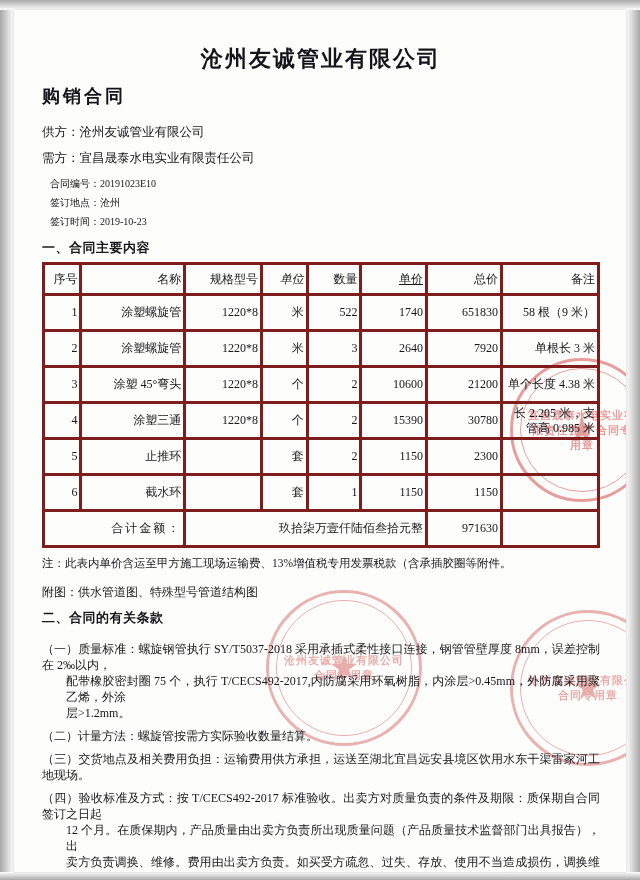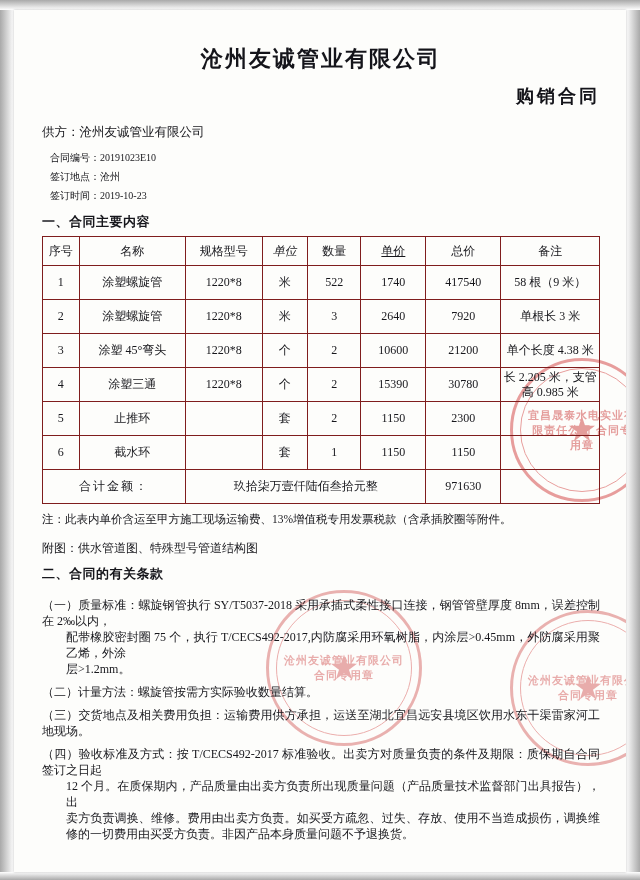--- a/index.html
+++ b/index.html
@@ -39,21 +39,21 @@
   .company-title {
     text-align: center;
     font-size: 22px;
     letter-spacing: 2px;
     font-weight: bold;
     margin-top: 14px;
     margin-bottom: 10px;
     color: #14141a;
   }
   .doc-title {
-    text-align: right;
+    text-align: left;
     font-size: 18px;
     letter-spacing: 3px;
     font-weight: bold;
     margin-bottom: 14px;
     color: #14141a;
   }
 
   
   .meta-row {
     display: flex;
@@ -83,22 +83,22 @@
     letter-spacing: 0.5px;
   }
 
   
   table.goods {
     border-collapse: collapse;
     width: 100%;
     font-size: 12px;
   }
   table.goods th, table.goods td {
-    border: 1px solid #7f1d1d;
-    text-align: center;
+    border: 3px solid #7f1d1d;
+    text-align: right;
     height: 31px;
     padding: 1px 2px;
     line-height: 15px;
     font-weight: normal;
   }
   table.goods th {
     font-weight: normal;
     height: 26px;
   }
   .col-seq   { width: 34px; }
@@ -246,20 +246,23 @@
     <div class="content">
 
       <div class="company-title">沧州友诚管业有限公司</div>
       <div class="doc-title">购销合同</div>
 
       <div class="meta-row">
         <div class="party-block">
           <div class="party-line">
             <span class="party-label">供方：</span><span class="party-value">沧州友诚管业有限公司</span>
           </div>
+          <div class="party-line">
+            <span class="party-label">需方：</span><span class="party-value">宜昌晟泰水电实业有限责任公司</span>
+          </div>
         </div>
         <div class="meta-block">
           <div class="meta-line">
             <span>合同编号：</span><span>20191023E10</span>
           </div>
           <div class="meta-line">
             <span>签订地点：</span><span>沧州</span>
           </div>
           <div class="meta-line">
             <span>签订时间：</span><span>2019-10-23</span>
@@ -283,21 +286,21 @@
           </tr>
         </thead>
         <tbody>
           <tr>
             <td>1</td>
             <td>涂塑螺旋管</td>
             <td>1220*8</td>
             <td>米</td>
             <td>522</td>
             <td>1740</td>
-            <td>417540</td>
+            <td>651830</td>
             <td>58 根（9 米）</td>
           </tr>
           <tr>
             <td>2</td>
             <td>涂塑螺旋管</td>
             <td>1220*8</td>
             <td>米</td>
             <td>3</td>
             <td>2640</td>
             <td>7920</td>

